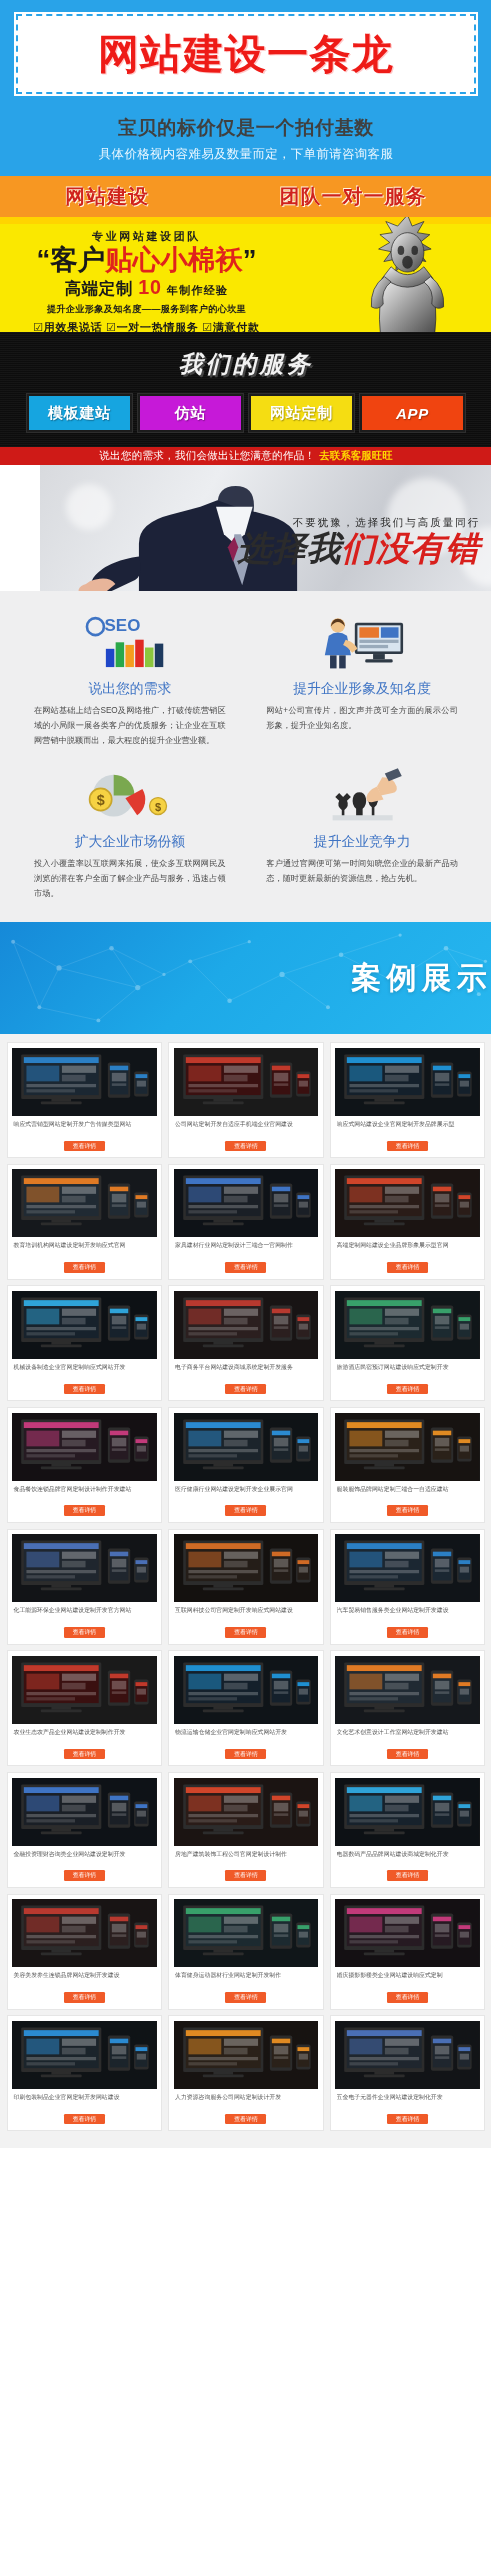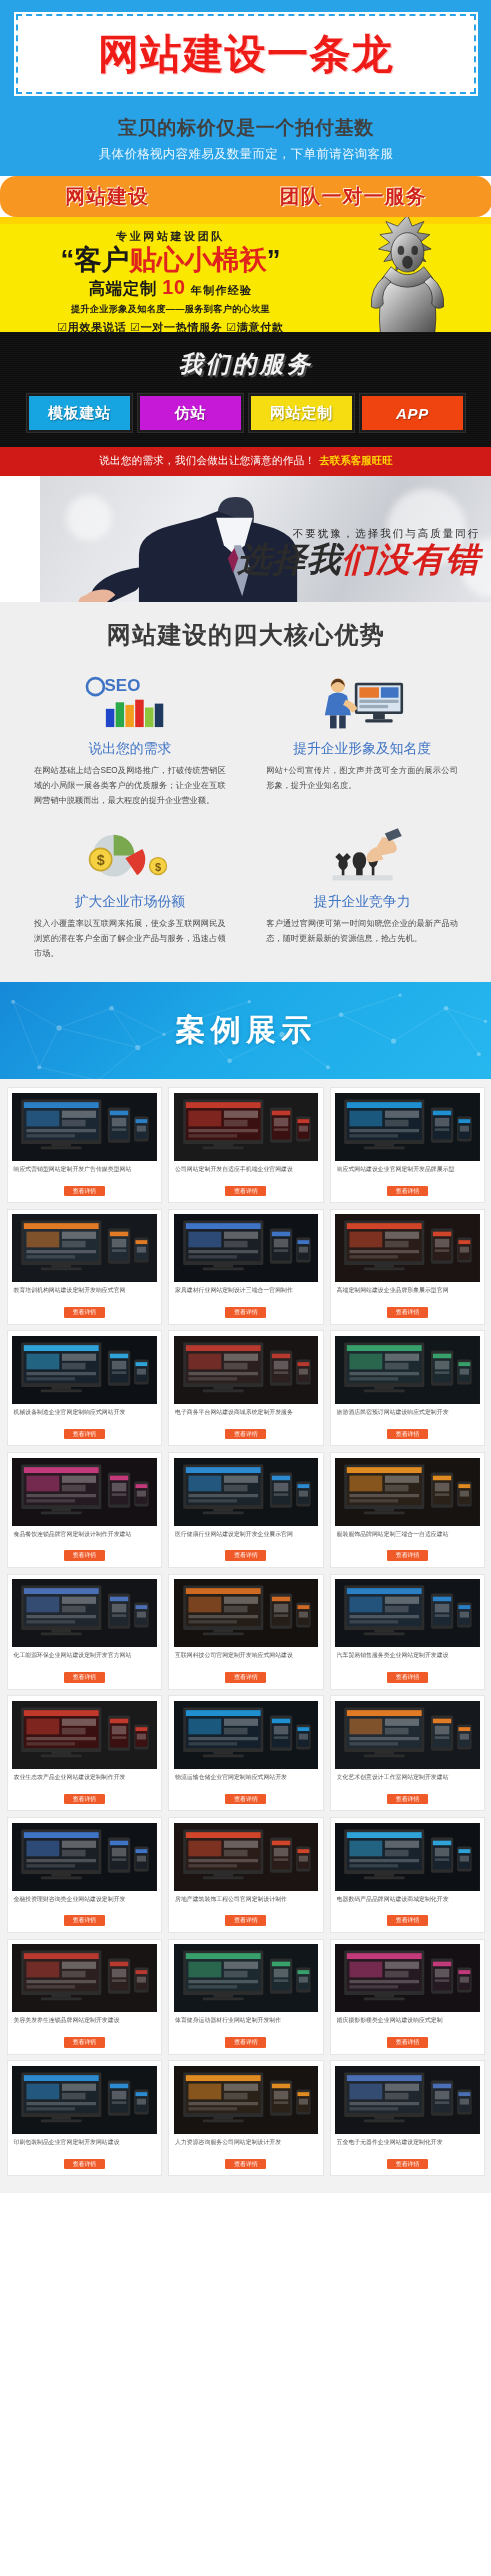--- a/index.html
+++ b/index.html
@@ -23,33 +23,33 @@
     font-family:"DejaVu Sans","Liberation Sans",sans-serif;
     text-shadow:1.3px 1.3px 0 rgba(255,140,140,.45);
   }
   .blue-sub { background:#29a3e8; padding:3.9px 0 13px; text-align:center; }
   .blue-sub .l1 { color:#404040; font-size:19px; font-weight:bold; letter-spacing:0.7px; margin-bottom:5.2px; }
   .blue-sub .l2 { color:#eaf7ff; font-size:12.5px; letter-spacing:0.3px; }
 
   
   .orange-bar {
     background:#f79722; height:41px;
-    display:flex; align-items:center; justify-content:space-around;border-radius:16px;
+    display:flex; align-items:center; justify-content:space-around;
   }
   .orange-bar span {
     color:#d0231c; font-size:19.7px; font-weight:bold; letter-spacing:1.3px;
     text-shadow:1px 1px 0 #fff7e0, -0.7px -0.7px 0 #fff7e0;
   }
 
   
   .yellow-promo {
     background:linear-gradient(#ffd400 0 6.6px,#fae800 6.6px 100%);
     height:115px; position:relative; overflow:hidden;
   }
-  .yp-text { position:absolute; left:33px; top:11.8px; width:275px; }
+  .yp-text { position:absolute; left:9px; top:11.8px; width:275px; }
   .yp-l1 { font-size:11px; color:#1e1e1e; letter-spacing:2.6px; font-weight:bold; text-align:center; }
   .yp-l2 {
     font-size:27.5px; font-weight:bold; line-height:1.1; text-align:center;
     margin:0.7px 0 1.3px; white-space:nowrap;
   }
   .yp-l2 .k { color:#1a1a1a; } .yp-l2 .r { color:#e0231c; }
   .yp-l3 { text-align:center; font-size:16.4px; font-weight:bold; color:#1a1a1a; letter-spacing:0.7px; }
   .yp-l3 .num { color:#e0231c; font-size:19.7px; }
   .yp-l3 .sm { font-size:11px; letter-spacing:1.3px; font-weight:bold; }
   .yp-l4 { text-align:center; font-size:9.2px; color:#1a1a1a; font-weight:bold; margin-top:2.6px; letter-spacing:0.3px; }
@@ -75,21 +75,21 @@
     border:2px solid #1c1c1c; outline:0.7px solid #2e2e2e;
     text-shadow:0.7px 0.7px 1.3px rgba(0,0,0,.35);
   }
   .svc-btn.c0 { background:#16a5e0; }
   .svc-btn.c1 { background:#c619d8; }
   .svc-btn.c2 { background:#f5dd12; color:#fff; }
   .svc-btn.c3 { background:#f04410; font-style:italic; }
 
   
   .red-cta {
-    background:#cf1a17; height:29px; display:flex; align-items:center; justify-content:center;
+    background:#cf1a17; height:18px; display:flex; align-items:center; justify-content:center;
     gap:3.9px;
   }
   .red-cta .t { color:#fff; font-size:10.5px; letter-spacing:0.3px; }
   .red-cta .link { color:#ffd900; font-size:10.5px; font-weight:bold; cursor:pointer; }
 
   
   .hero { position:relative; height:126px; overflow:hidden;
     background:linear-gradient(120deg,#d8dade 0%,#eceef1 35%,#c9ccd2 70%,#e4e6ea 100%);margin-left:40px; }
   .hero .blur { position:absolute; border-radius:50%; background:rgba(255,255,255,.55); filter:blur(3.9px); }
   .hero-txt { position:absolute; right:11.8px; top:51px; text-align:right; width:308px; }
@@ -104,23 +104,23 @@
     letter-spacing:1.3px; margin-bottom:17px;
   }
   .adv-grid { display:grid; grid-template-columns:1fr 1fr; gap:11.8px 6.6px; padding:0 17px; }
   .adv-item { text-align:center; }
   .adv-ico { height:63px; display:flex; align-items:flex-end; justify-content:center; margin-bottom:9.2px; }
   .adv-title { color:#3f74c4; font-size:13.8px; margin-bottom:5.2px; }
   .adv-desc { font-size:8.2px; color:#4a4a4a; line-height:1.85; padding:0 17px; text-align:justify; }
 
   
   .cases-head {
-    height:97px; position:relative; overflow:hidden;
+    height:112px; position:relative; overflow:hidden;
     background:linear-gradient(135deg,#1689d8 0%,#1da9e8 45%,#27b7ef 100%);
-    display:flex; align-items:center; justify-content:center;
+    display:flex; align-items:center; justify-content:flex-end;
   }
   .cases-head h2 {
     color:#fff; font-size:30px; font-weight:bold; letter-spacing:5.2px; z-index:2;
     text-shadow:0 1.3px 3.9px rgba(0,0,0,.18);
   }
   .net { position:absolute; inset:0; opacity:.38; }
 
   
   .cases { background:#f2f2f2; padding:7.9px 6.6px 10.5px; }
   .case-row { display:grid; grid-template-columns:repeat(3,1fr); gap:5.9px; margin-bottom:5.9px; }
@@ -227,21 +227,20 @@
     </svg>
     <div class="hero-txt">
       <div class="hero-sub">不要犹豫，选择我们与高质量同行</div>
       <div class="hero-main">
         <span class="d">选择我</span><span class="r">们没有错</span>
       </div>
     </div>
   </div>
 
   <div class="adv">
-    <h2>网站建设的四大核心优势</h2>
     <div class="adv-grid">
 
       <div class="adv-item">
         <div class="adv-ico">
           <svg width="98" height="60" viewBox="0 0 150 92">
             <text x="36" y="30" font-size="26" font-weight="bold" fill="#3f74c4" font-family="Liberation Sans, sans-serif">SEO</text>
             <circle cx="22" cy="24" r="13" fill="none" stroke="#3f74c4" stroke-width="4"></circle>
             <rect x="38" y="58" width="13" height="28" fill="#1f46c8"></rect>
             <rect x="53" y="48" width="13" height="38" fill="#2aa84a"></rect>
             <rect x="68" y="52" width="13" height="34" fill="#f59d1f"></rect>

